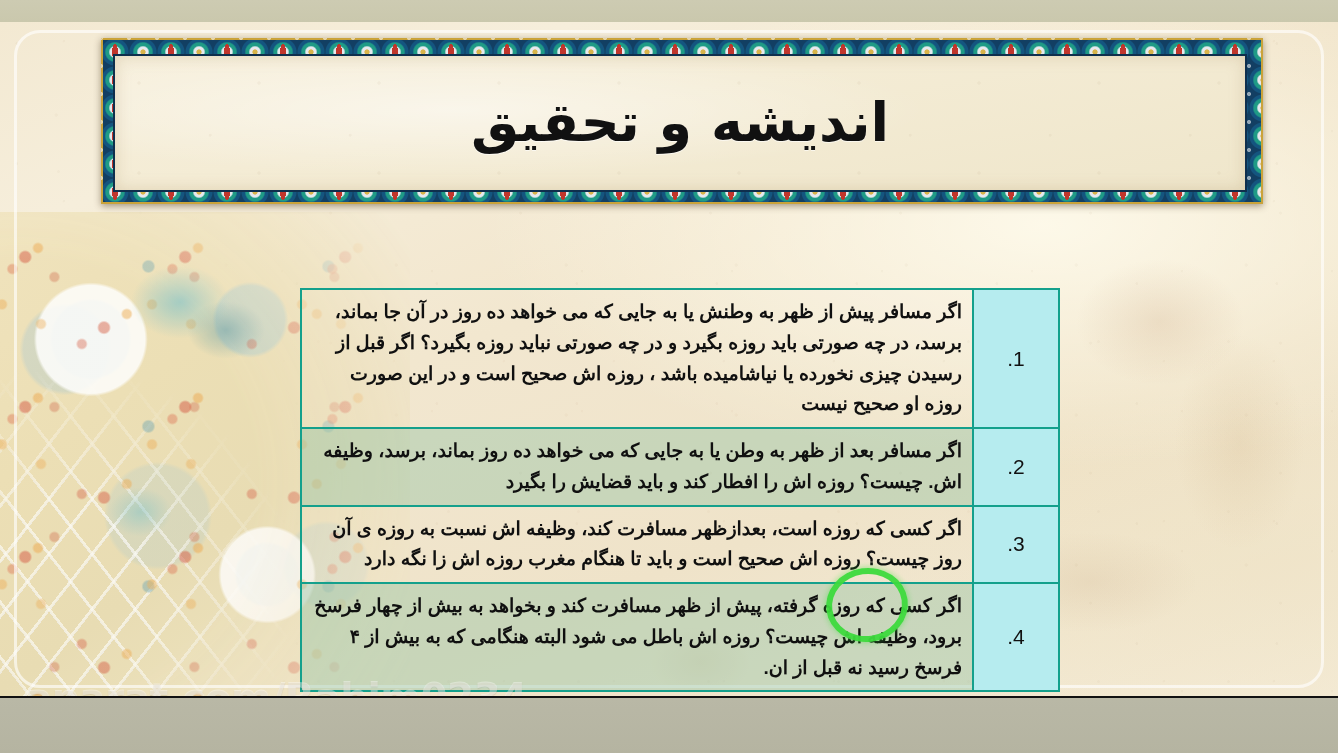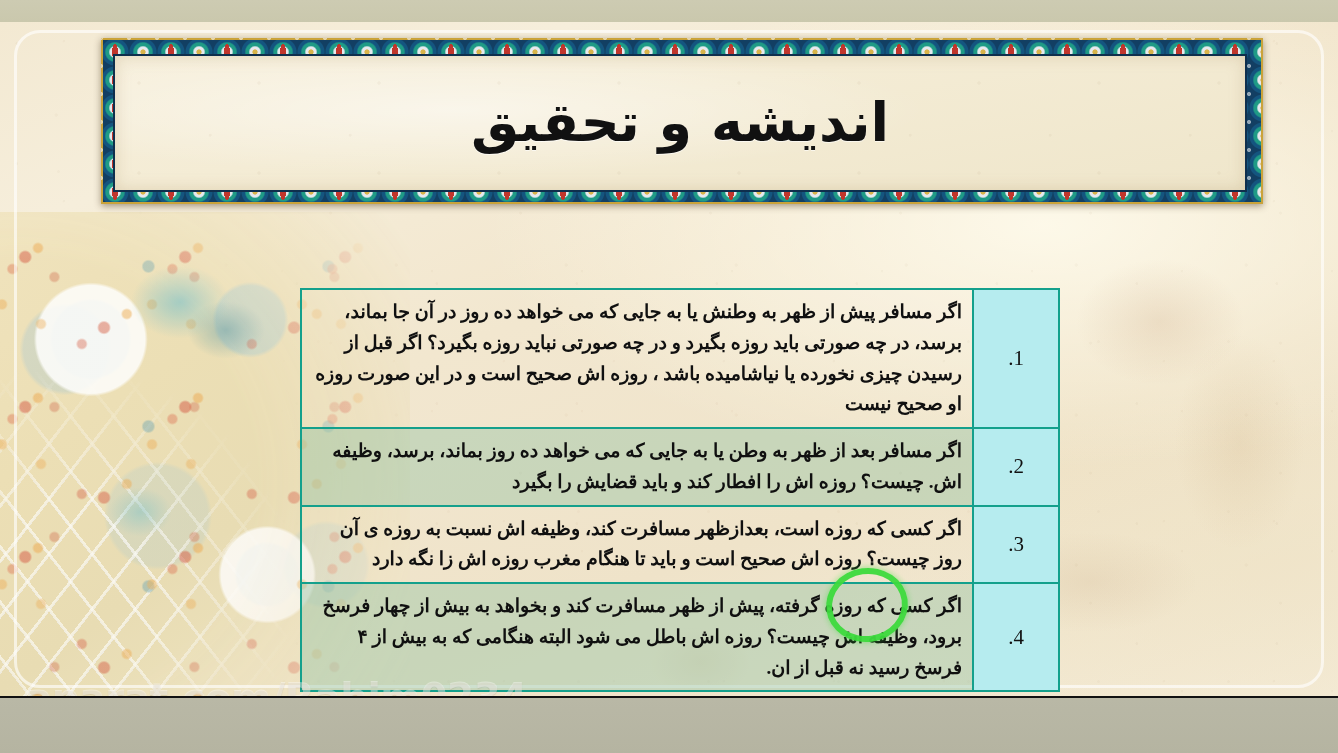--- a/index.html
+++ b/index.html
@@ -179,21 +179,21 @@
 
   
   #qtable{
     position:absolute;left:300px;top:266px;width:760px;z-index:18;
     border-collapse:collapse;direction:rtl;table-layout:fixed;
     border:2px solid #14a08c;
   }
   #qtable td{
     border:2px solid #14a08c;
     vertical-align:middle;padding:7px 10px;
-    font-family:Liberation Serif, serif;
+    font-family:Liberation Sans, sans-serif;
   }
   .num-cell{
     width:64px;background:#b6ecef;color:#111;
     font-size:21px;text-align:center;font-weight:400;
     direction:ltr;
   }
   .txt-cell{
     font-size:19px;color:#101010;line-height:1.62;text-align:right;
     font-weight:700;
   }

